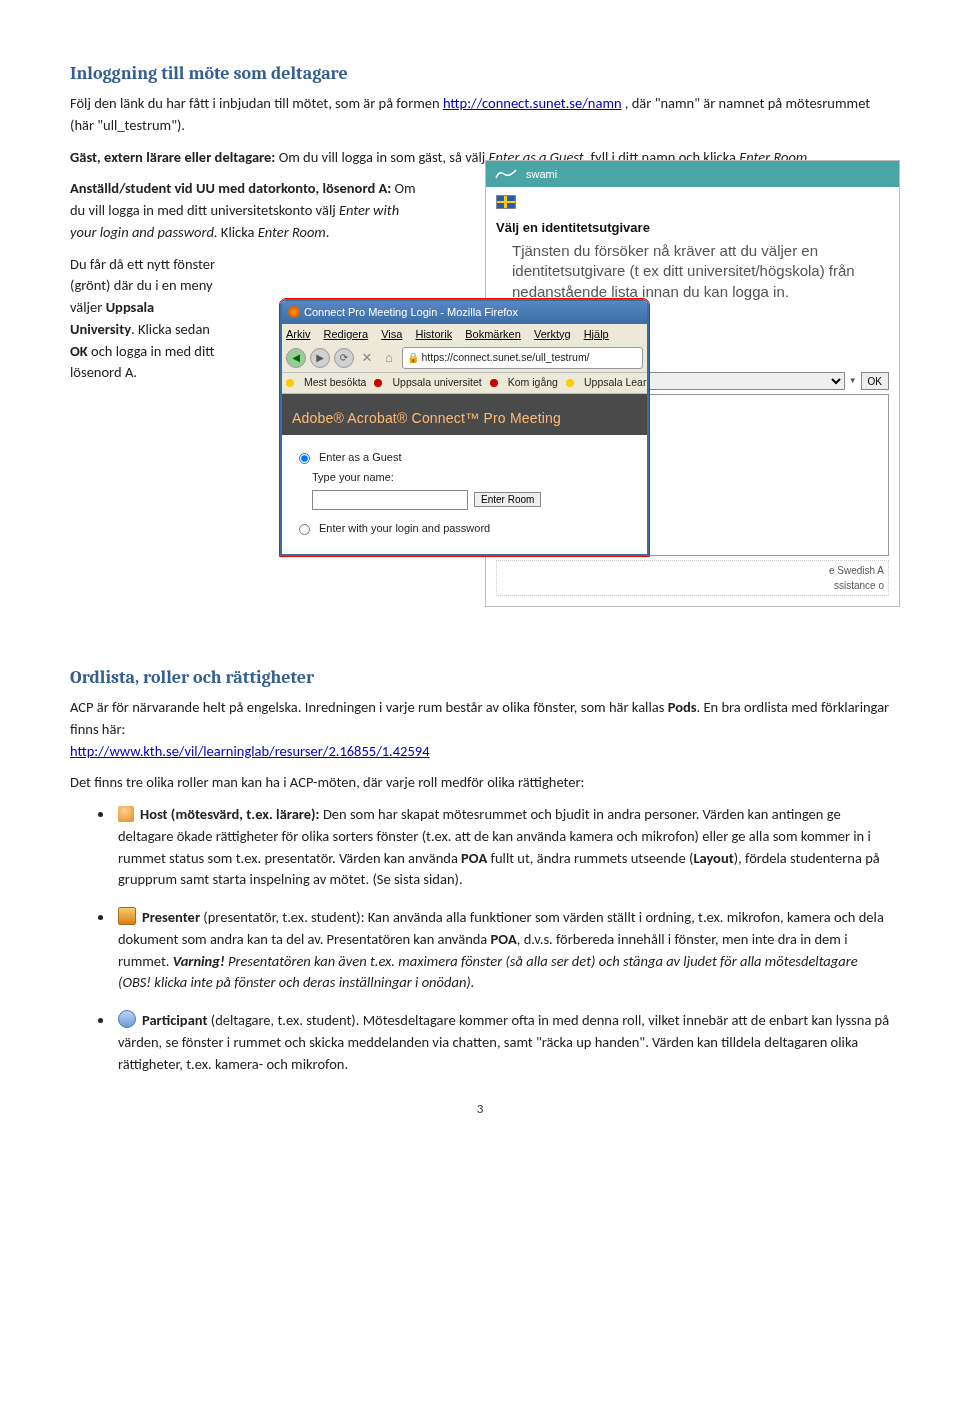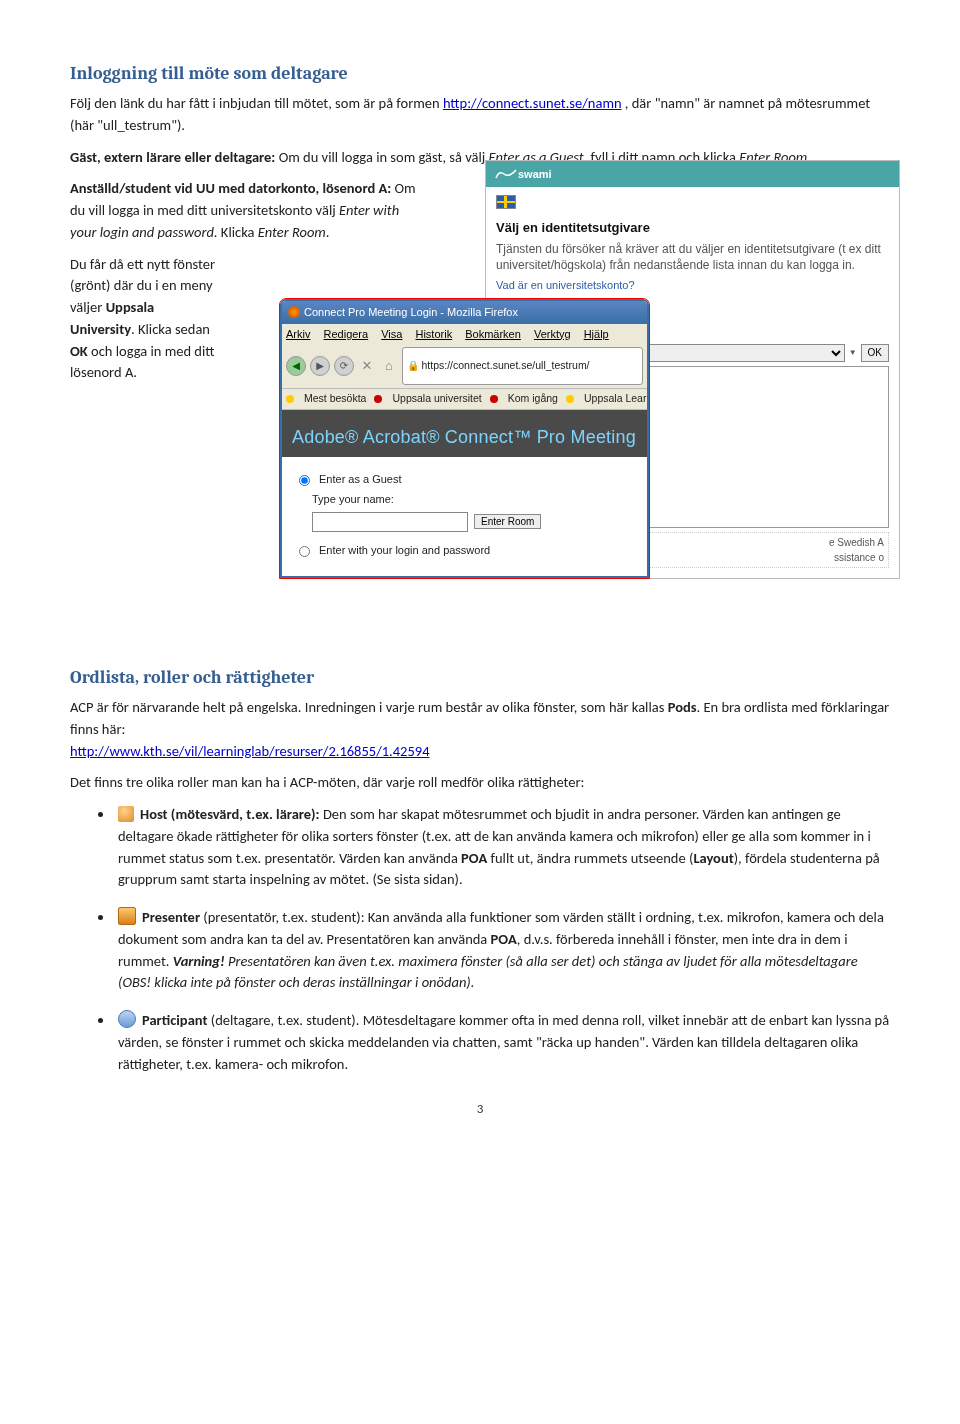--- a/index.html
+++ b/index.html
@@ -40,28 +40,29 @@
     box-sizing: border-box;
     margin-bottom: 2px;
   }
   .swami-top {
     background: #4aa6a6;
     height: 26px;
     display: flex;
     align-items: center;
     padding: 0 8px;
     color: #fff;
-    font-weight: bold;
+    font-weight: normal;
+    gap: 8px;
   }
   .swami-top svg { width: 24px; height: 14px; }
   .swami-body { padding: 8px 10px 10px 10px; }
   .flag { width: 18px; height: 12px; background: linear-gradient(to right, #2a5eaa 40%, #ffcc00 40%, #ffcc00 55%, #2a5eaa 55%); position: relative; display: inline-block; border:1px solid #888;}
   .flag::before { content:""; position:absolute; left:0; right:0; top:40%; height:22%; background:#ffcc00;}
   .swami h4 { margin: 4px 0 4px 0; font-size: 13px; font-weight: bold; color:#111; }
-  .swami .subtext { color: #555; font-size: 12px; line-height: 1.35; }
+  .swami .subtext { color: #555; font-size: 15px; line-height: 1.35; margin-left: 16px; }
   .swami a { color: #2a5eaa; text-decoration: none; }
   .swami-list {
     border: 1px solid #999;
     height: 160px;
     overflow: hidden;
     margin-top: 4px;
     font-size: 11px;
   }
   .swami-choose { display:flex; align-items:center; gap:4px; margin:2px 0 2px 0;}
   .swami-choose select {
@@ -113,38 +114,38 @@
     border-bottom: 1px solid #bbb;
   }
   .ff-btn {
     width: 18px; height: 18px; border-radius: 50%;
     background: #d0d0d0; border:1px solid #999;
     display:inline-flex; align-items:center; justify-content:center;
     font-size:10px; color:#555;
   }
   .ff-url {
     flex:1; background:#fff; border:1px solid #999;
-    font-size:10.5px; padding:10px 4px; border-radius:3px;
+    font-size:10.5px; padding:2px 4px; border-radius:3px;
     white-space:nowrap; overflow:hidden;
   }
   .lock { color:#2a8a2a; font-size:10px; margin-right:2px;}
   .ff-bookmarks {
     background:#ece9d8; padding:2px 4px; font-size:10.5px;
     display:flex; gap:8px; align-items:center; border-bottom:1px solid #bbb;
     white-space:nowrap; overflow:hidden;
   }
   .ff-bookmarks span { display:inline-flex; align-items:center; gap:10px;}
   .dot { width:8px; height:8px; border-radius:50%; display:inline-block;}
   .ff-content {
     background: #4a4a4a;
     color: #ddd;
     padding: 14px 10px 6px 10px;
     font-size: 12px;
   }
-  .ff-content .acp { color:#7dd3fc; font-size:18px; letter-spacing:0.2px;}
+  .ff-content .acp { color:#fdba74; font-size:14px; letter-spacing:0.2px;}
   .login-panel {
     background: #fff;
     color: #222;
     padding: 10px 12px 14px 12px;
   }
   .login-panel h5 { margin:0 0 8px 0; font-size:13px; font-weight:bold;}
   .login-row { display:flex; align-items:center; gap:6px; margin:4px 0; font-size:11px;}
   .login-row input[type=text]{
     border:1px solid #888; height:16px; width:150px; font-size:11px;
   }

